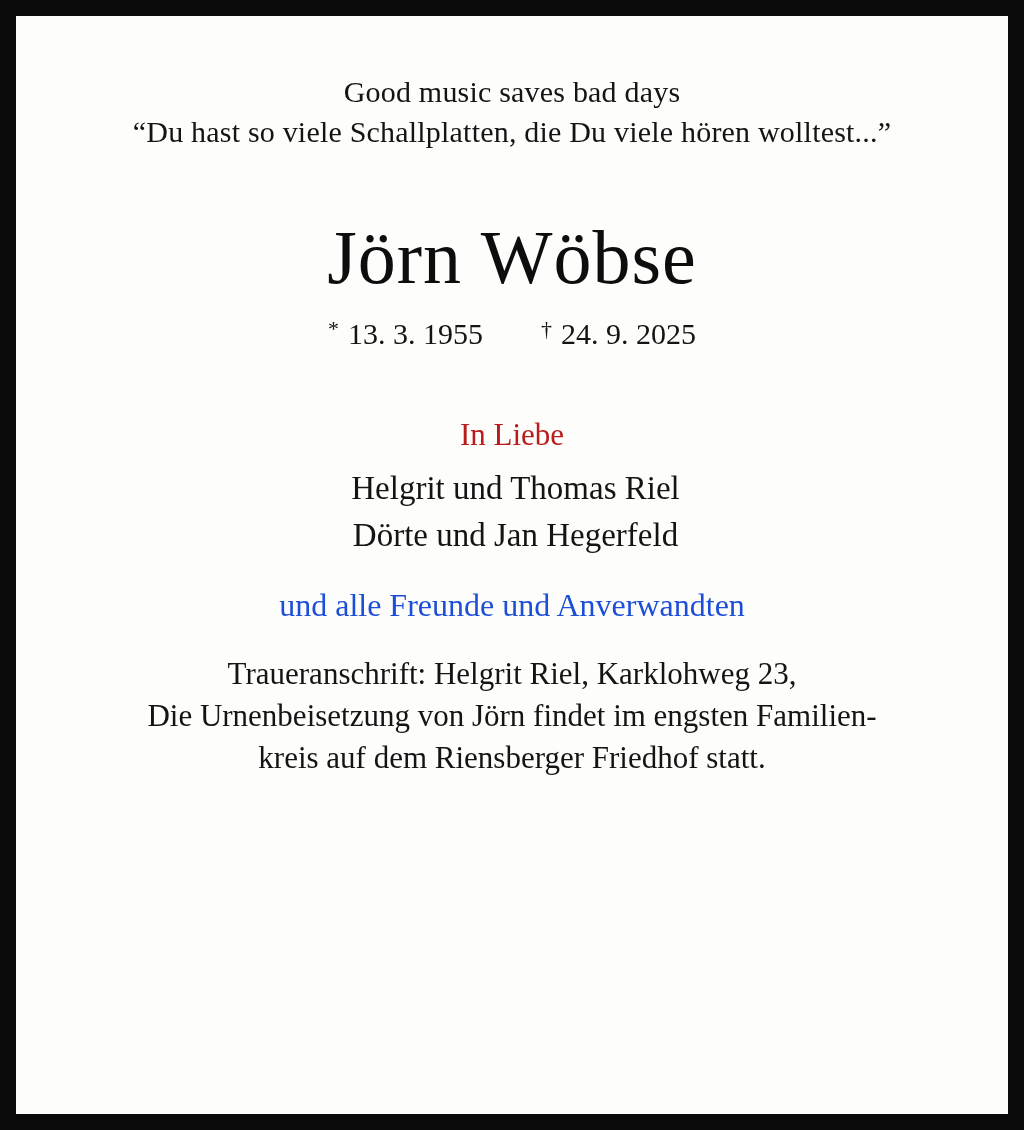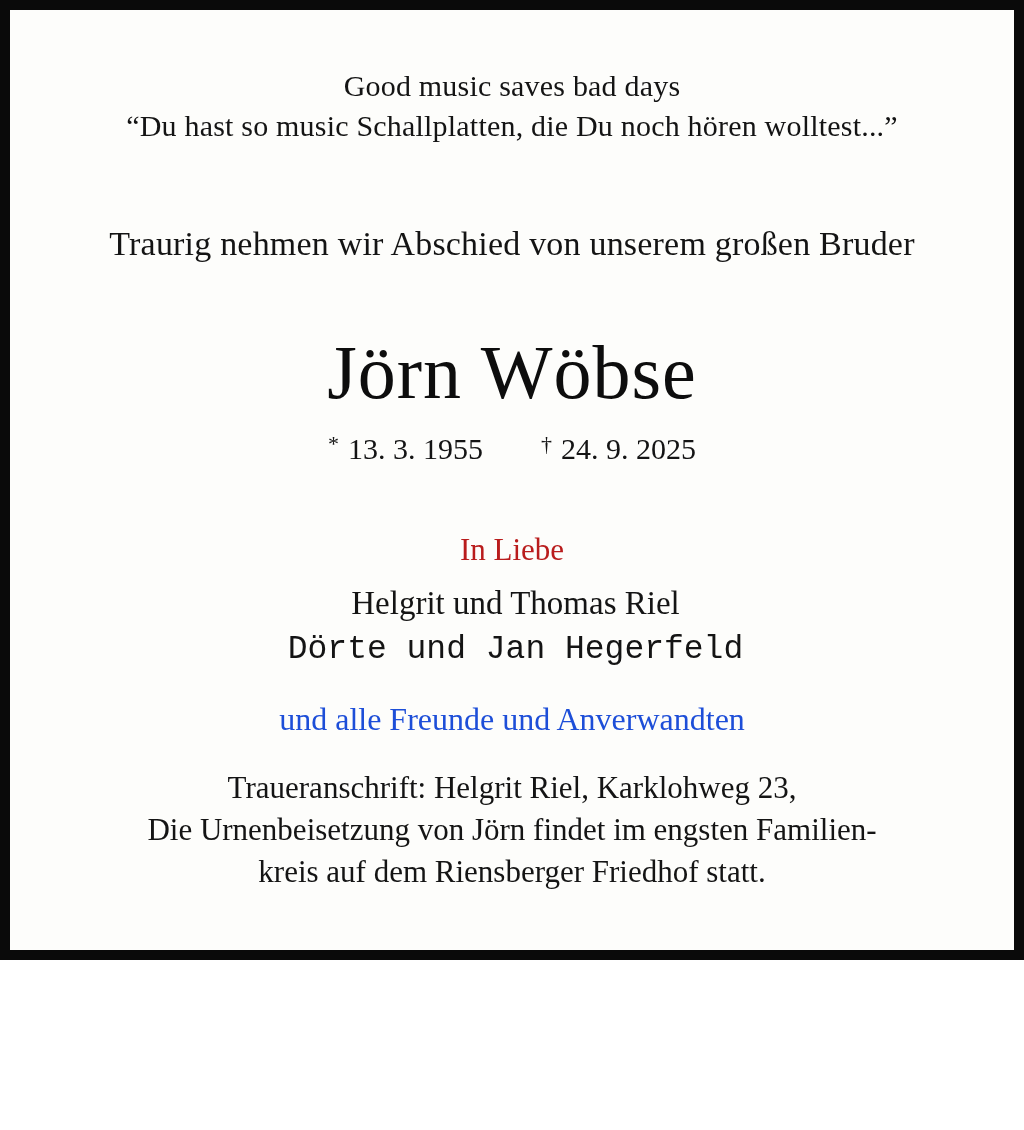--- a/index.html
+++ b/index.html
@@ -10,23 +10,23 @@
   body {
     width: 1024px;
     height: 1130px;
     font-family: "Liberation Serif", serif;
     color: #111111;
   }
   .notice {
     position: relative;
     box-sizing: border-box;
     width: 1024px;
-    height: 960px;
+    height: 1130px;
     background: #0a0a0a;
-    padding: 10px;
+    padding: 16px;
   }
   .notice-inner {
     box-sizing: border-box;
     width: 100%;
     height: 100%;
     background: #fdfdfb;
     display: flex;
     flex-direction: column;
     align-items: center;
     text-align: center;
@@ -82,21 +82,20 @@
   }
   .survivor {
     font-size: 33px;
     line-height: 1.42;
     color: #141414;
     margin-top: 12px;
     margin-left: 7px;
   }
   .survivor.second {
     margin-top: 0;
-    font-family: Liberation Mono, monospace;
   }
   .friends {
     margin-top: 28px;
     font-size: 32px;
     color: #1d4ed8;
   }
   .address {
     margin-top: 29px;
     font-size: 31px;
     line-height: 1.35;
@@ -111,24 +110,23 @@
   .address .line2 { display: block; }
 </style>
 </head>
 <body>
 
 <div class="notice">
   <div class="notice-inner">
 
     <div class="epitaph">
       <span>Good music saves bad days</span>
-      <span class="line2">“Du hast so music Schallplatten, die Du noch hören wolltest...”</span>
+      <span class="line2">“Du hast so viele Schallplatten, die Du viele hören wolltest...”</span>
     </div>
 
-    <div class="farewell">Traurig nehmen wir Abschied von unserem großen Bruder</div>
 
     <div class="name">Jörn Wöbse</div>
 
     <div class="dates">
       <span class="date-group">
         <span class="sym">*</span>
         <span>13. 3. 1955</span>
       </span>
       <span class="date-group">
         <span class="sym">†</span>

